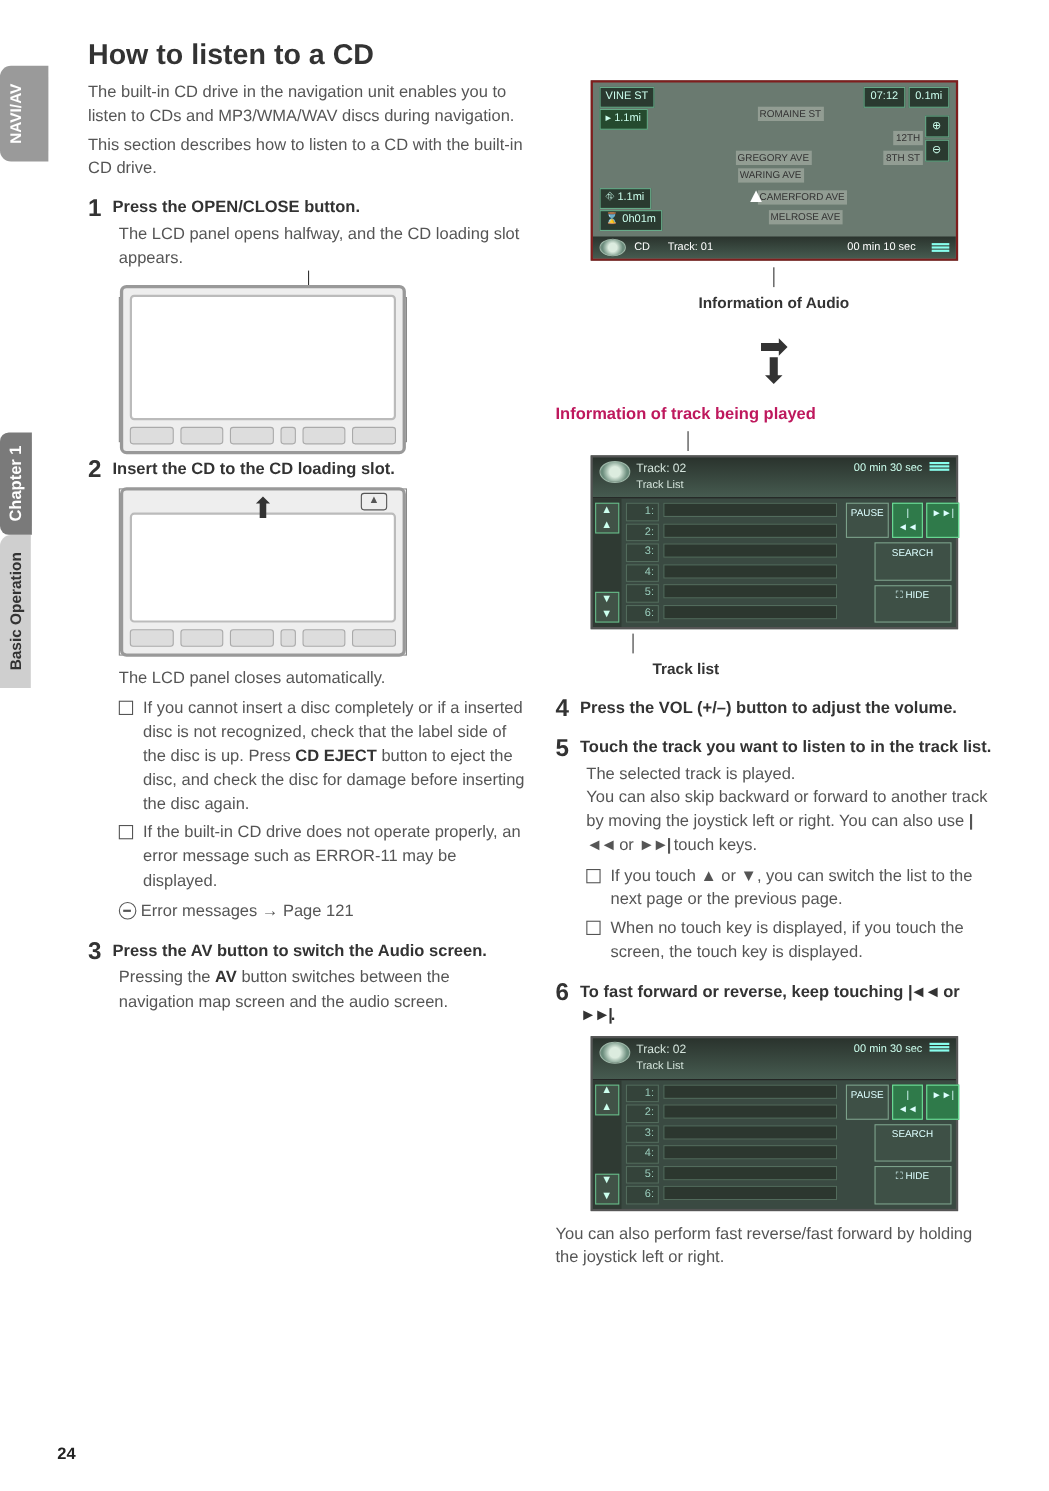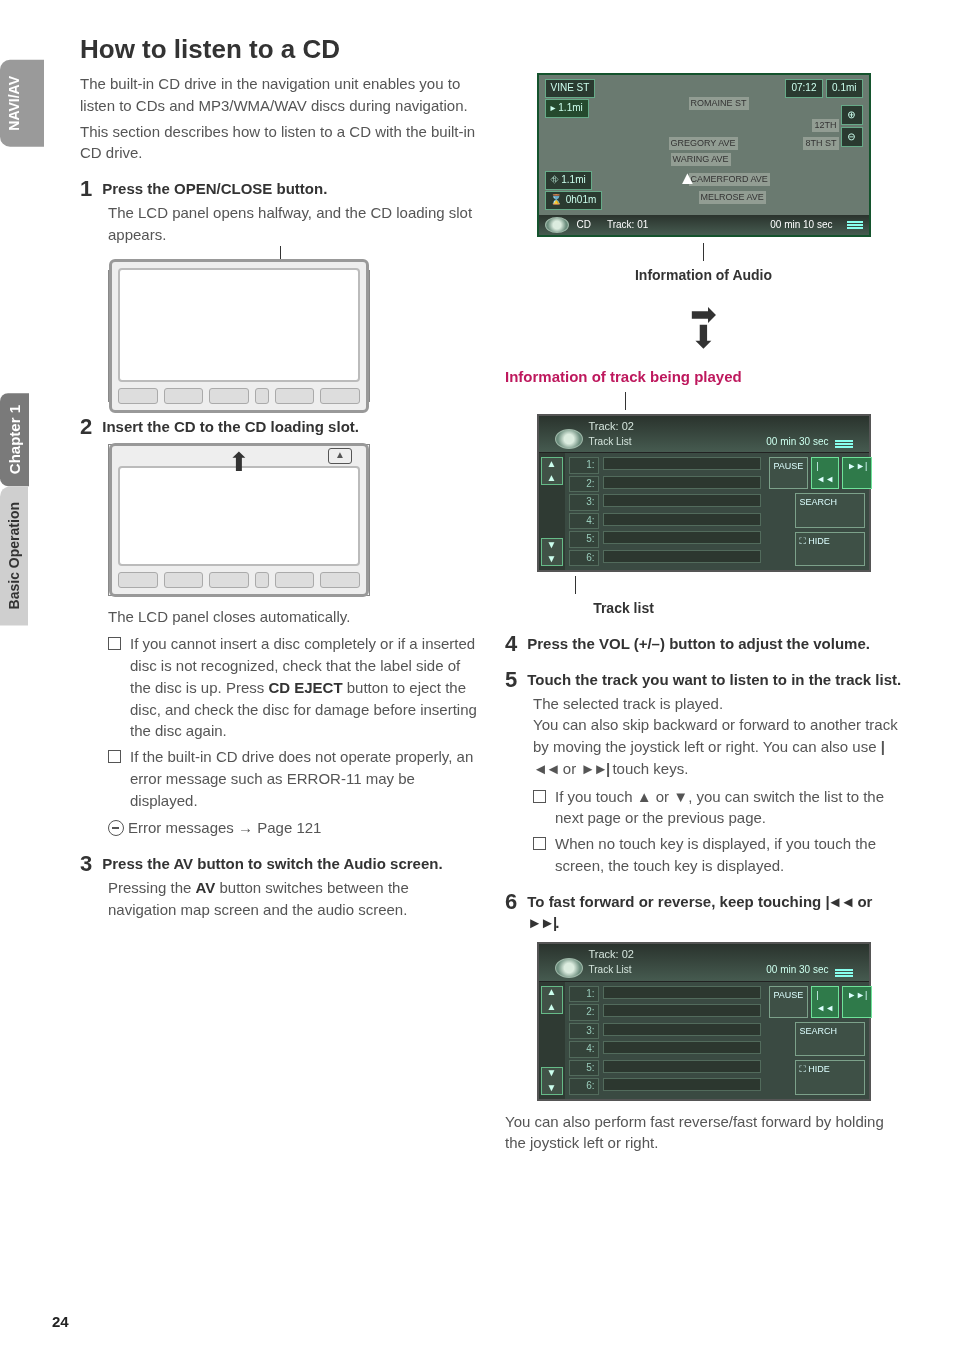--- a/index.html
+++ b/index.html
@@ -26,39 +26,39 @@
   .dbtn{flex:1;height:14px;border:1px solid #aaa;background:#ddd;border-radius:3px}
   ul.box{list-style:none;padding:0;margin:6px 0 0 28px}
   ul.box li{position:relative;padding-left:22px;margin:4px 0}
   ul.box li:before{content:"";position:absolute;left:0;top:4px;width:11px;height:11px;border:1.5px solid #555;background:#fff}
   .arrow-ref{margin-left:28px;margin-top:6px}
   .arrow-ref .sym{display:inline-block;border:1.5px solid #555;border-radius:50%;width:14px;height:14px;position:relative;top:3px;margin-right:4px}
   .arrow-ref .sym:after{content:"";position:absolute;left:3px;top:6px;width:7px;height:1.5px;background:#555}
   strong{color:#333}
   
   .tracklist{border:2px solid #555;background:#3a4a42;color:#d4e4dc;font-family:Verdana,sans-serif;font-size:11px;width:330px;margin:4px auto}
-  .tl-head{display:flex;align-items:flex-end;padding:3px 16px;background:linear-gradient(#2a332d,#465b50);border-bottom:1px solid #222}
+  .tl-head{display:flex;align-items:flex-start;padding:3px 6px;background:linear-gradient(#2a332d,#465b50);border-bottom:1px solid #222}
   .tl-cd{width:26px;height:18px;background:radial-gradient(circle,#dcecdf 30%,#6c8d7d 70%);border-radius:50%;margin-right:6px;border:1px solid #9fb8a9}
   .tl-title{flex:1}
   .tl-time{font-size:10px;color:#cfe}
   .tl-bars{width:18px;margin-left:6px}
   .tl-bars span{display:block;height:2px;background:#8fe;margin:1px 0}
   .tl-body{display:flex}
   .tl-scroll{width:22px;display:flex;flex-direction:column;justify-content:space-between;padding:4px 2px;background:#2f3a33}
   .tl-sbtn{border:1px solid #6b8;background:#415247;color:#cfe;height:26px;display:flex;align-items:center;justify-content:center;font-size:10px}
   .tl-rows{flex:1;padding:2px 4px}
   .tl-row{display:flex;gap:4px;margin:2px 0}
   .tl-n{width:22px;text-align:right;color:#9cb;border:1px solid #526b5c;background:#34433a;padding:0 3px;font-size:10px}
   .tl-t{flex:1;color:#bcd;border:1px solid #526b5c;background:#2c372f;height:11px}
   .tl-ctrls{width:96px;padding:4px;display:flex;flex-direction:column;gap:4px;justify-content:center}
   .tl-btnrow{display:flex;gap:3px}
-  .tl-btn{border:1px solid #7ca18a;background:#3e5046;color:#dff;font-size:9px;padding:2px 4px;flex:1}
+  .tl-btn{border:1px solid #7ca18a;background:#3e5046;color:#dff;font-size:9px;padding:2px 4px;text-align:center;flex:1}
   .tl-btn.green{background:#2f7a4a;border-color:#6fe29a}
   
-  .navmap{border:2px solid #14532d;width:330px;height:160px;margin:0 auto 6px;background:#6a7a70;position:relative;color:#fff;font-family:Verdana,sans-serif;font-size:10px;overflow:hidden}
+  .navmap{border:2px solid #7f1d1d;width:330px;height:160px;margin:0 auto 6px;background:#6a7a70;position:relative;color:#fff;font-family:Verdana,sans-serif;font-size:10px;overflow:hidden}
   .nm-label{position:absolute;background:#2a3a30;color:#cfe;border:1px solid #6a8;padding:1px 5px;font-size:10px}
   .nm-street{position:absolute;color:#333;font-size:9px;background:rgba(240,240,230,.3);padding:0 2px}
   .nm-foot{position:absolute;left:0;right:0;bottom:0;height:20px;background:linear-gradient(#2a332d,#465b50);display:flex;align-items:center;padding:0 6px;gap:8px}
   .nm-icon{position:absolute;background:#2a3a30;border:1px solid #6a8;color:#cfe;width:20px;height:18px;display:flex;align-items:center;justify-content:center}
   .big-arrow{font-size:32px;text-align:center;margin:-4px 0 4px;color:#333}
   
   .glyph{font-family:Arial;letter-spacing:-2px;font-weight:bold}
   .pagenum{position:absolute;left:52px;bottom:24px;font-weight:bold;font-size:15px}
   
   .tick{width:1px;height:18px;background:#333;margin:0 auto}

